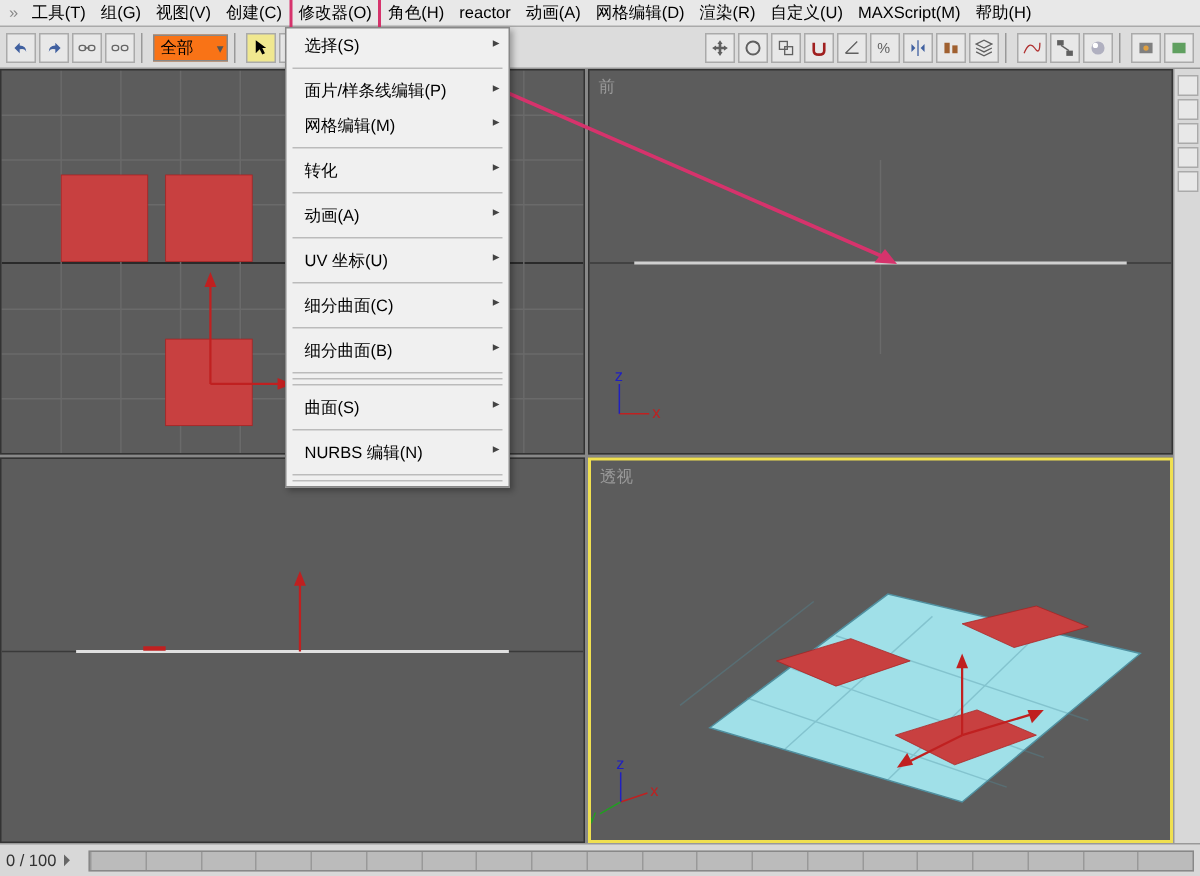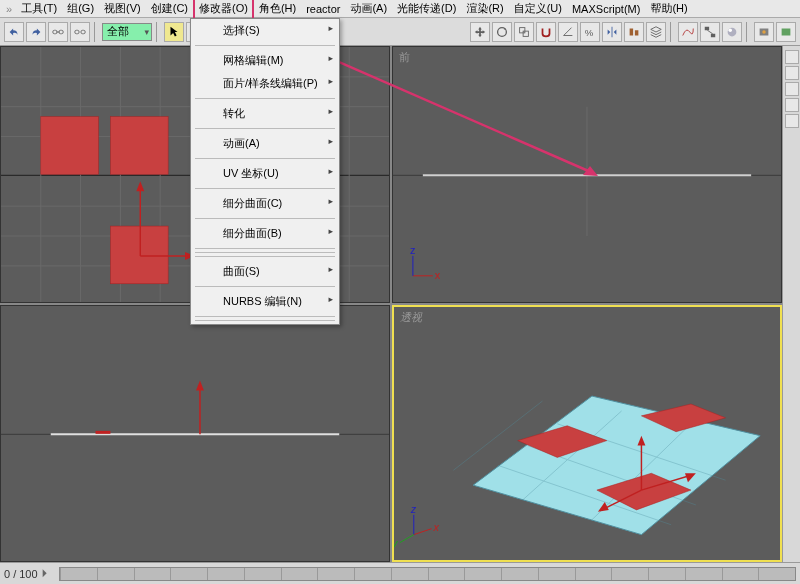--- a/index.html
+++ b/index.html
@@ -6,40 +6,40 @@
 body { background: #c0c0c0; width: 800px; height: 584px; overflow: hidden; position: relative; }
 
 .menubar { background: #e8e8e8; height: 18px; display: flex; align-items: center; padding: 0 2px; border-bottom: 1px solid #aaa; }
 .menubar-item { padding: 1px 5px; cursor: pointer; color: #000; white-space: nowrap; }
 .menubar-item.highlighted { border: 2px solid #d6336c; border-radius: 10px; padding: 12px 4px; text-align: center; }
 
 .toolbar { background: #dcdcdc; height: 28px; display: flex; align-items: center; padding: 0 4px; gap: 2px; border-bottom: 1px solid #999; }
 .tool-btn { width: 20px; height: 20px; background: #e8e8e8; border: 1px solid #aaa; display: flex; align-items: center; justify-content: center; cursor: pointer; }
 .tool-btn svg { width: 14px; height: 14px; }
 .tool-sep { width: 4px; height: 20px; border-left: 1px solid #999; margin: 0 2px; }
-.tool-combo { height: 18px; background: #86efac; border: 1px solid #888; padding: 0 14px 0 4px; display: flex; align-items: center; position: relative; min-width: 50px; }
+.tool-combo { height: 18px; background: #f97316; border: 1px solid #888; padding: 0 14px 0 4px; display: flex; align-items: center; position: relative; min-width: 50px; }
 .tool-combo::after { content: "▾"; position: absolute; right: 2px; font-size: 9px; color: #555; }
 
 .viewports { position: absolute; top: 46px; left: 0; right: 18px; bottom: 22px; display: grid; grid-template-columns: 1fr 1fr; grid-template-rows: 1fr 1fr; gap: 2px; background: #888; }
 .viewport { background: #5c5c5c; position: relative; overflow: hidden; border: 1px solid #333; }
-.viewport.active { border: 2px solid #f0e050; font-style: italic; }
+.viewport.active { border: 2px solid #f0e050; }
 .vp-label { position: absolute; top: 3px; left: 6px; color: #999; font-size: 11px; z-index: 5; }
 .vp-grid { position: absolute; inset: 0; }
 .vp-grid line.minor { stroke: #6a6a6a; stroke-width: 1; }
 .vp-grid line.major { stroke: #3a3a3a; stroke-width: 1; }
 .vp-grid line.axis { stroke: #2a2a2a; stroke-width: 1.2; }
 
 .red-box { fill: #c84040; stroke: #aa2020; stroke-width: 0.5; }
 .gizmo-line { stroke: #c02020; stroke-width: 1.5; }
 .gizmo-head { fill: #c02020; }
 
 .axis-tripod { position: absolute; bottom: 8px; left: 8px; width: 40px; height: 40px; }
 
 .dropdown { position: absolute; top: 18px; left: 190px; width: 150px; background: #f0f0f0; border: 1px solid #888; box-shadow: 2px 2px 4px rgba(0,0,0,0.3); z-index: 100; }
-.dropdown-item { padding: 4px 18px 4px 12px; position: relative; cursor: pointer; color: #000; margin-left: 20px; }
+.dropdown-item { padding: 4px 18px 4px 12px; position: relative; cursor: pointer; color: #000; }
 .dropdown-item.has-sub::after { content: "▸"; position: absolute; right: 6px; font-size: 9px; color: #444; }
 .dropdown-sep { height: 1px; background: #bbb; margin: 3px 4px; }
 
 .annotation-line { position: absolute; top: 18px; left: 238px; width: 360px; height: 160px; z-index: 99; pointer-events: none; }
 
 .right-panel { position: absolute; top: 46px; right: 0; width: 18px; bottom: 22px; background: #d8d8d8; border-left: 1px solid #999; display: flex; flex-direction: column; align-items: center; gap: 2px; padding-top: 4px; }
 .right-panel .tab { width: 14px; height: 14px; background: #e8e8e8; border: 1px solid #aaa; }
 
 .statusbar { position: absolute; bottom: 0; left: 0; right: 0; height: 22px; background: #d8d8d8; border-top: 1px solid #999; display: flex; align-items: center; padding: 0 4px; font-size: 10px; color: #333; }
 .timeline { flex: 1; height: 14px; background: #bbb; border: 1px solid #888; margin-left: 8px; position: relative; }
@@ -54,21 +54,21 @@
 <div class="menubar">
   <span style="color:#888;padding:0 4px;">»</span>
   <span class="menubar-item">工具(T)</span>
   <span class="menubar-item">组(G)</span>
   <span class="menubar-item">视图(V)</span>
   <span class="menubar-item">创建(C)</span>
   <span class="menubar-item highlighted">修改器(O)</span>
   <span class="menubar-item">角色(H)</span>
   <span class="menubar-item">reactor</span>
   <span class="menubar-item">动画(A)</span>
-  <span class="menubar-item">光能传递(D)</span>
+  <span class="menubar-item">网格编辑(D)</span>
   <span class="menubar-item">渲染(R)</span>
   <span class="menubar-item">自定义(U)</span>
   <span class="menubar-item">MAXScript(M)</span>
   <span class="menubar-item">帮助(H)</span>
 </div>
 
 <div class="toolbar">
   <div class="tool-btn">
       <svg viewBox="0 0 16 16">
         <path d="M3 8 L7 4 L7 6 Q12 6 12 11 Q11 8 7 9 L7 12 Z" fill="#4060a0"></path>
@@ -302,22 +302,22 @@
   <div class="tab"></div>
   <div class="tab"></div>
   <div class="tab"></div>
   <div class="tab"></div>
   <div class="tab"></div>
 </div>
 
 <div class="dropdown">
   <div class="dropdown-item has-sub">选择(S)</div>
   <div class="dropdown-sep"></div>
+  <div class="dropdown-item has-sub">面片/样条线编辑(P)</div>
   <div class="dropdown-item has-sub">网格编辑(M)</div>
-  <div class="dropdown-item has-sub">面片/样条线编辑(P)</div>
   <div class="dropdown-sep"></div>
   <div class="dropdown-item has-sub">转化</div>
   <div class="dropdown-sep"></div>
   <div class="dropdown-item has-sub">动画(A)</div>
   <div class="dropdown-sep"></div>
   <div class="dropdown-item has-sub">UV 坐标(U)</div>
   <div class="dropdown-sep"></div>
   <div class="dropdown-item has-sub">细分曲面(C)</div>
   <div class="dropdown-sep"></div>
   <div class="dropdown-item has-sub">细分曲面(B)</div>

